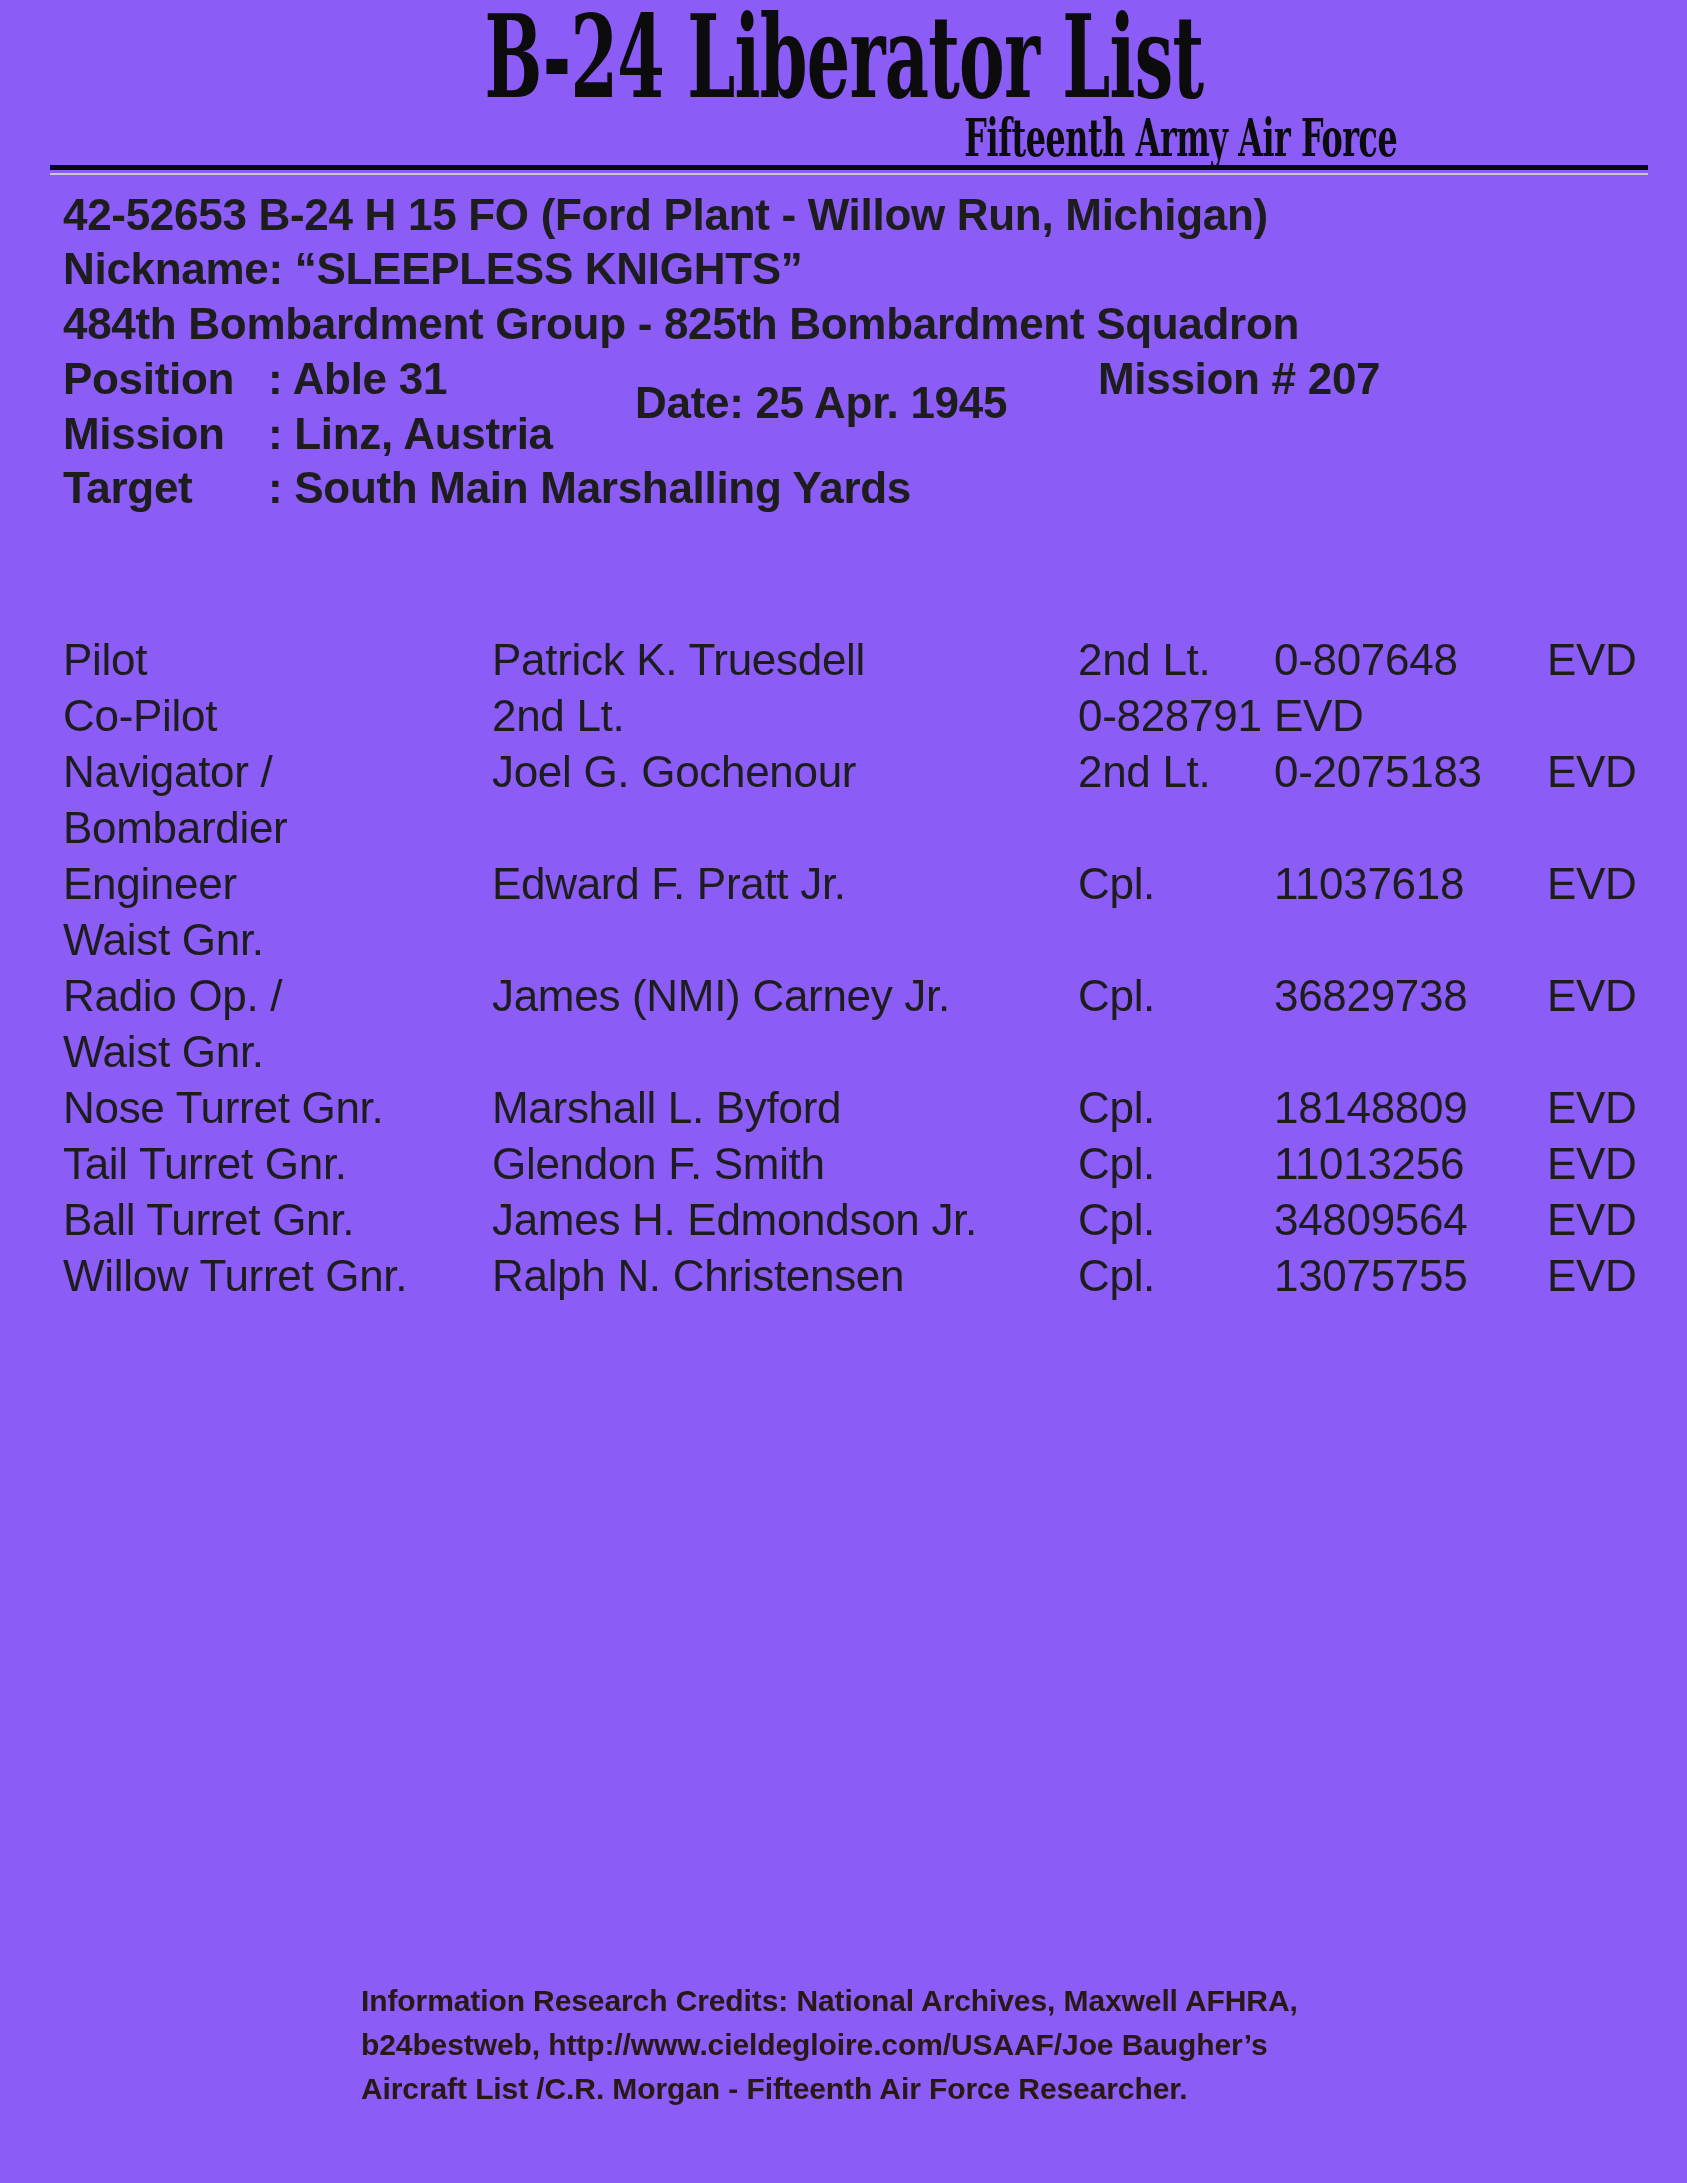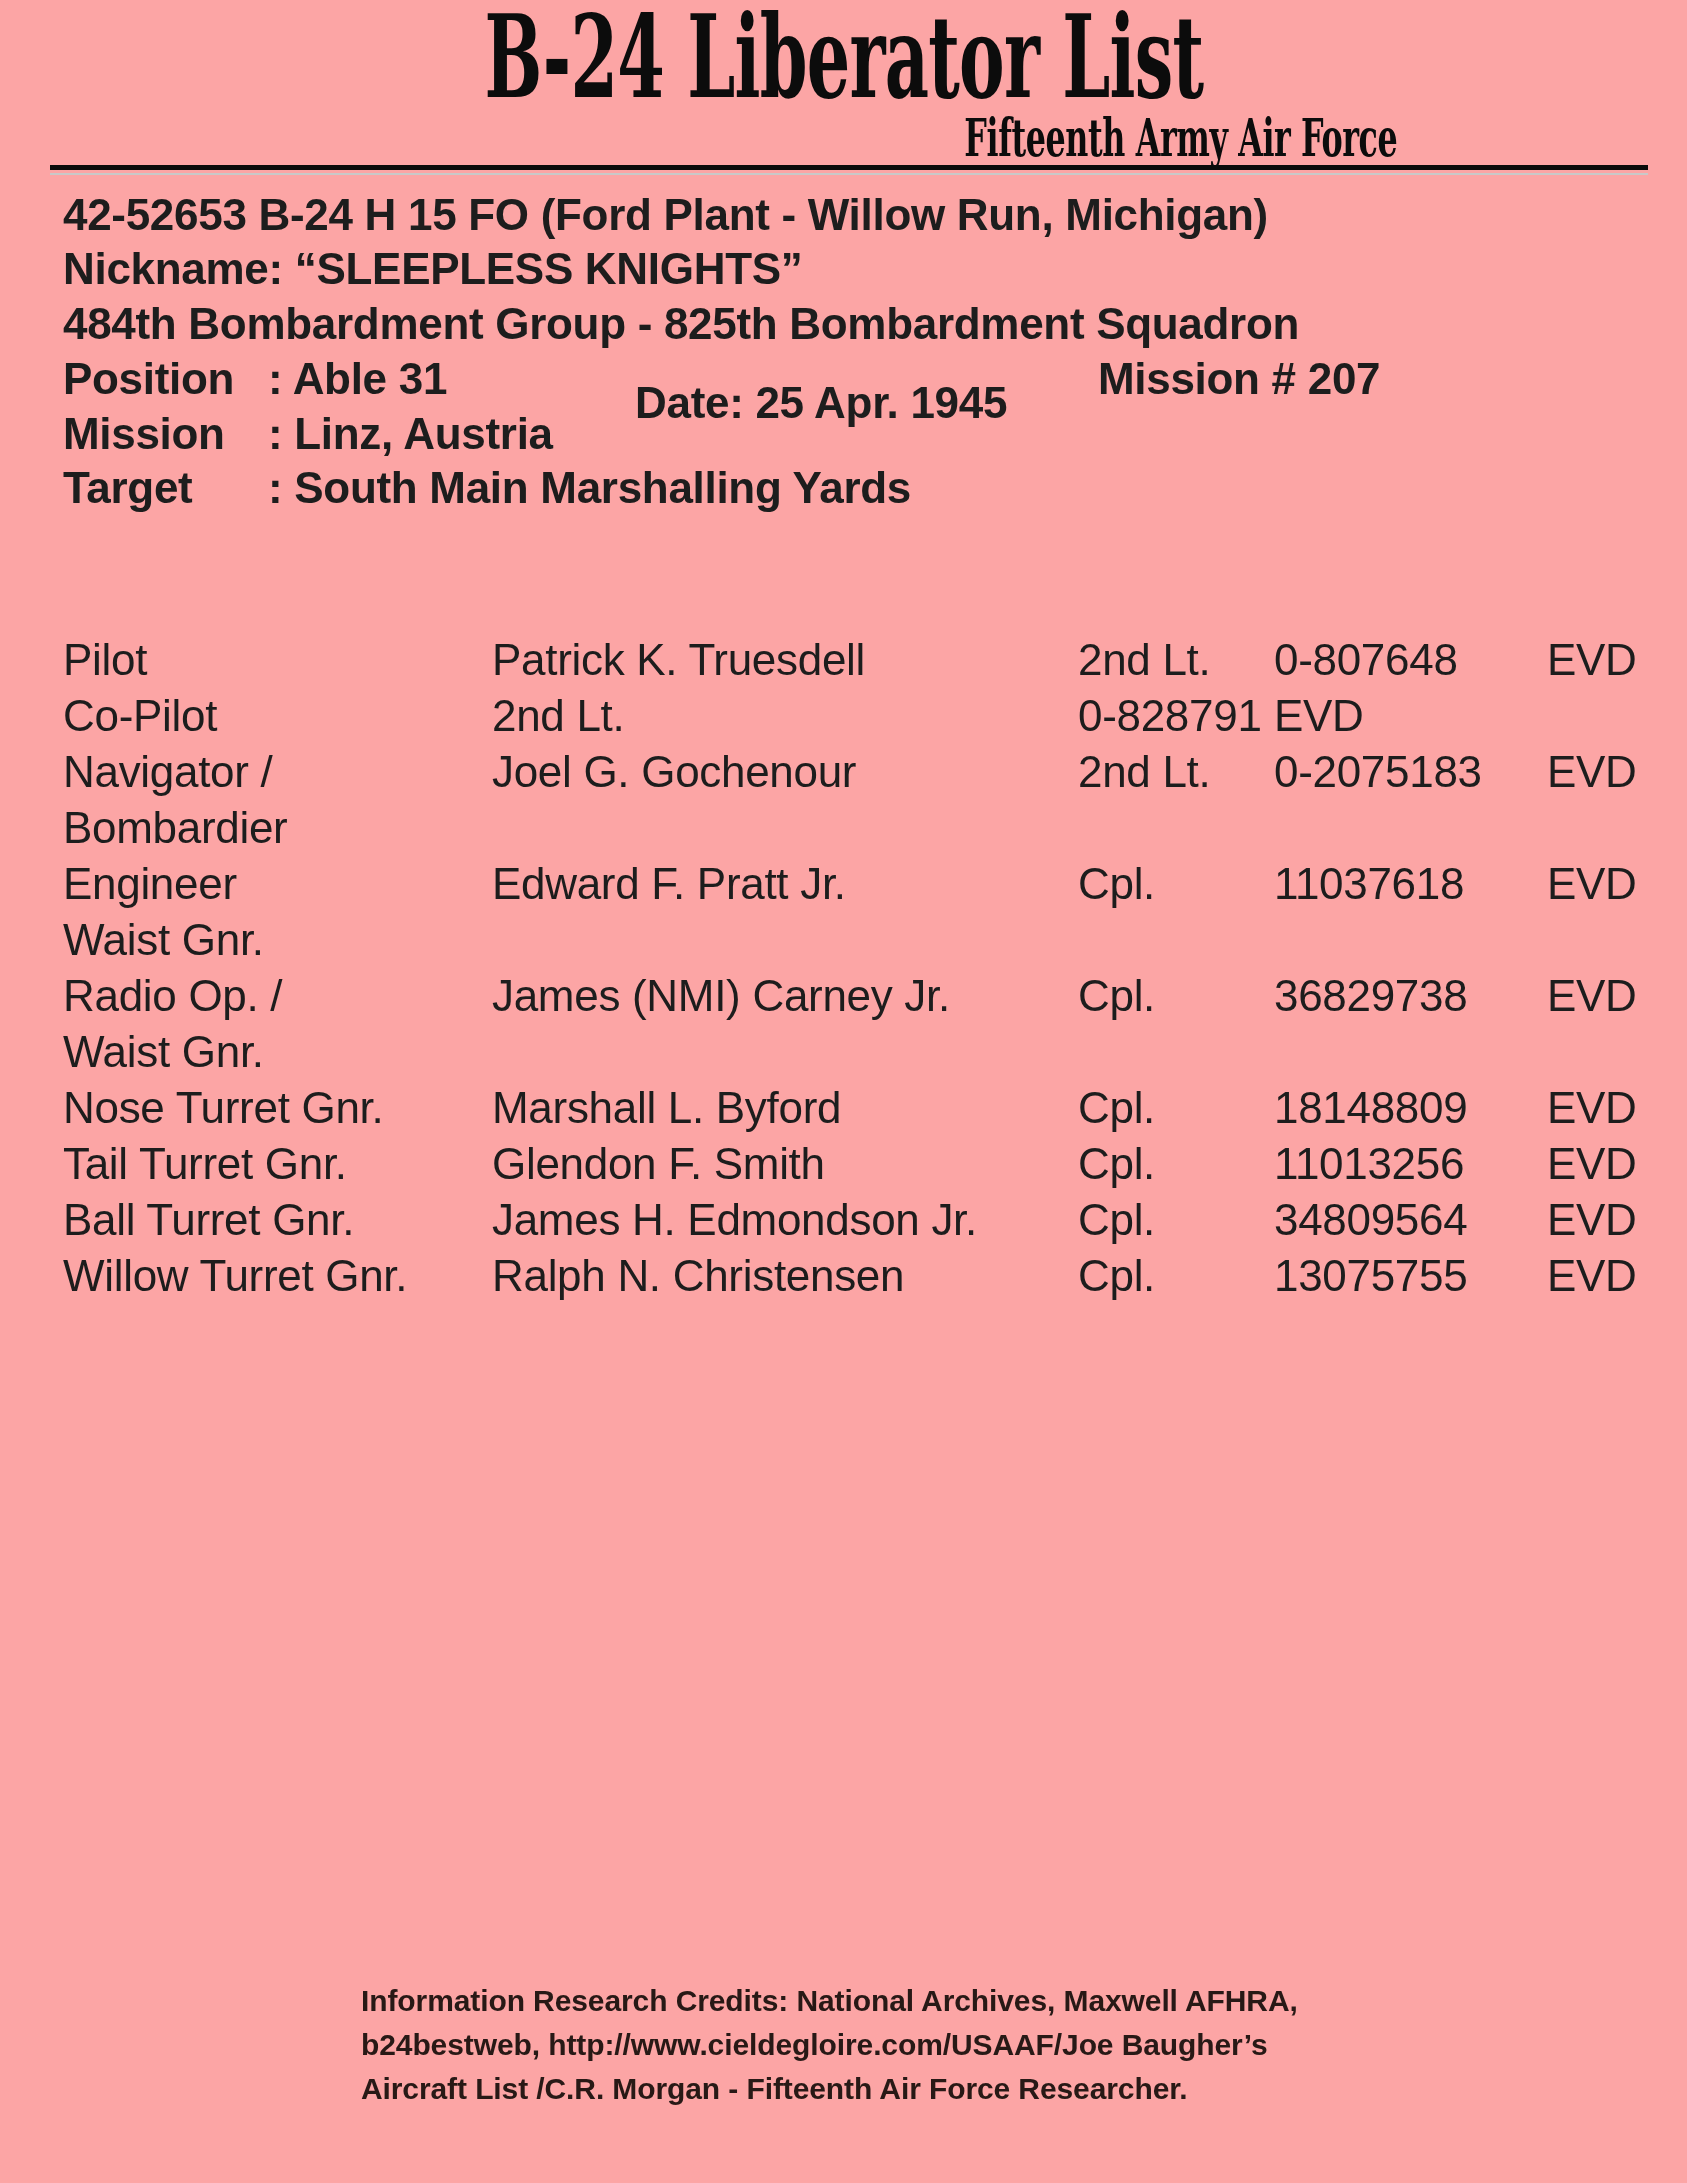--- a/index.html
+++ b/index.html
@@ -9,21 +9,21 @@
     width: 1687px;
     height: 2183px;
     position: relative;
     font-family: "Liberation Sans", sans-serif;
   }
   .page {
     position: absolute;
     left: 0; top: 0;
     width: 1687px;
     height: 2183px;
-    background: #fca5a5;
+    background: #8b5cf6;
     overflow: hidden;
   }
 
   
   .masthead {
     position: absolute;
     left: 0; top: 3.3px;
     width: 1687px;
     text-align: center;
     color: #0c0c0c;

